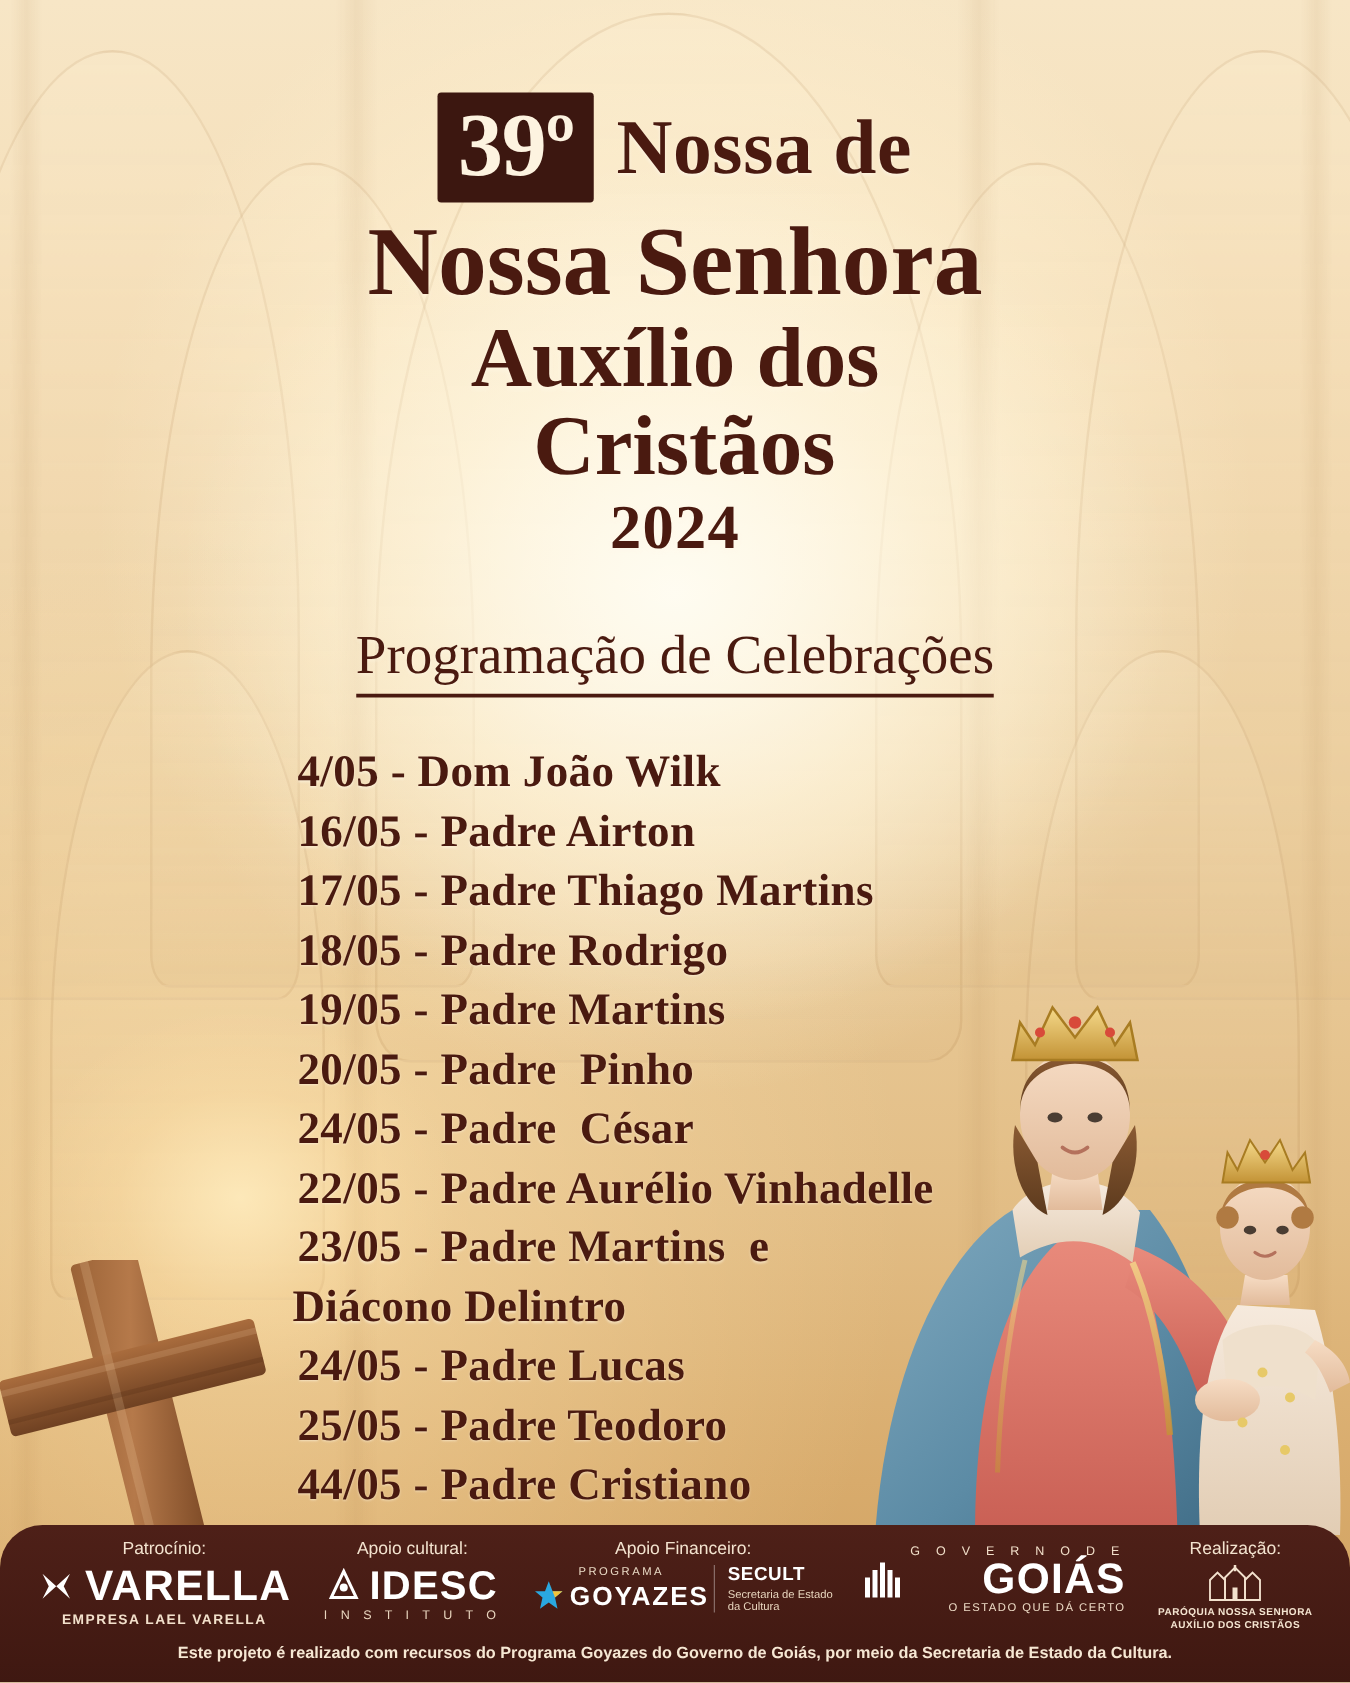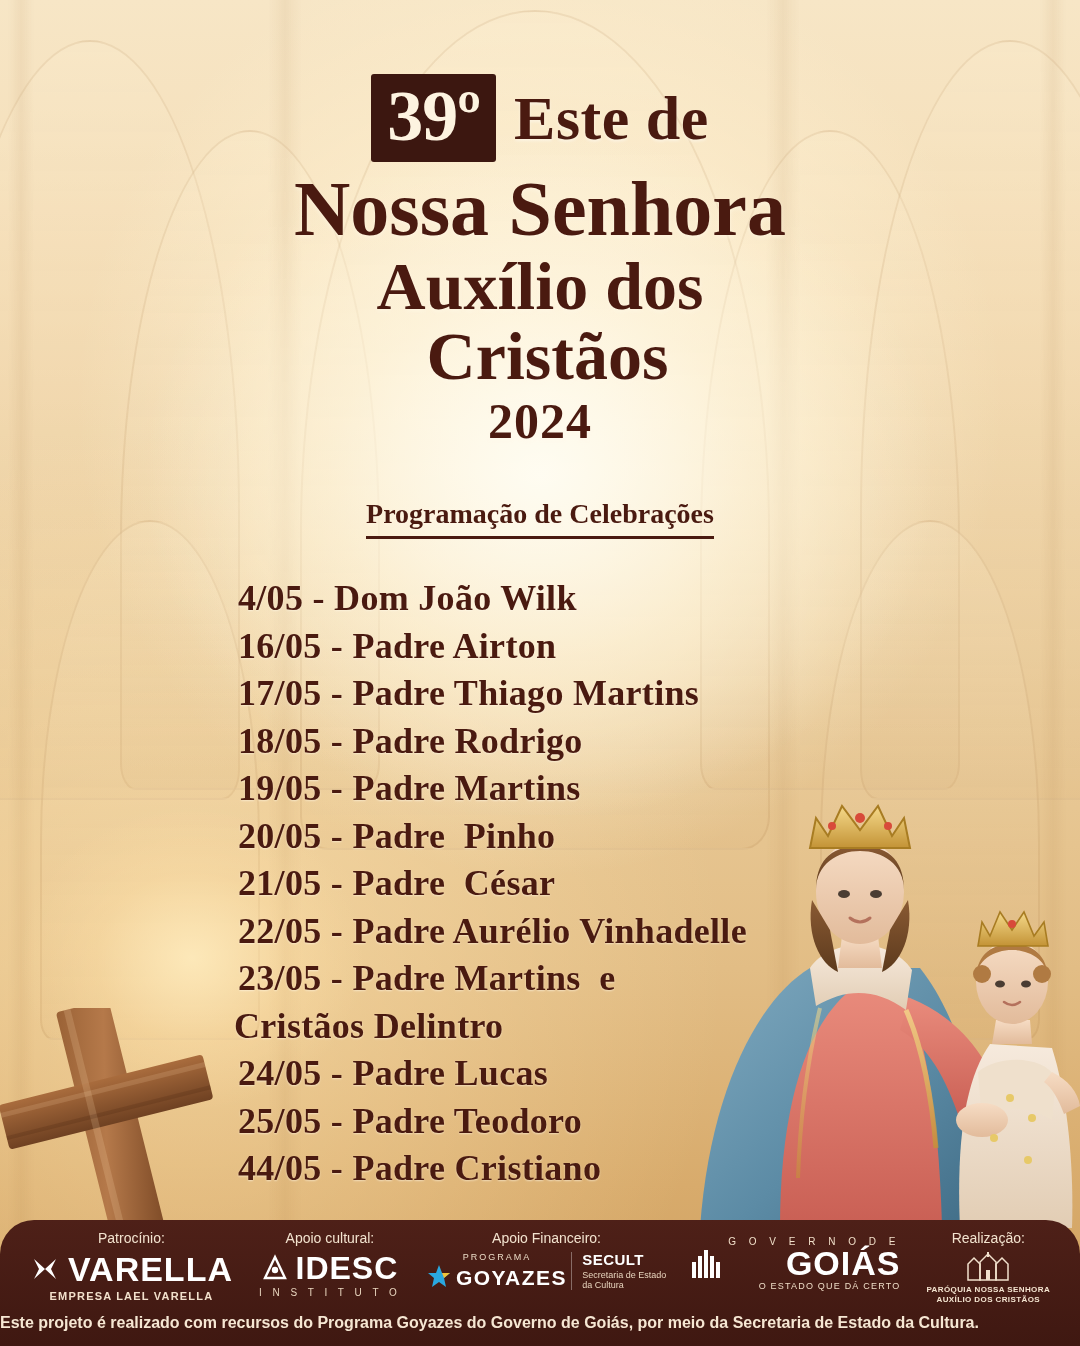--- a/index.html
+++ b/index.html
@@ -85,22 +85,22 @@
   .big3 { font-size: 68px; margin-top: 2px; padding-left: 15px; }
   .year {
     font-size: 50px; font-weight: bold; color: #4a1a10; margin-top: 2px;
     letter-spacing: 1px;
     text-shadow: 0 2px 3px rgba(255,250,235,0.5);
   }
 
   .subtitle {
     margin: 48px auto 0 auto;
     width: max-content;
-    font-size: 28px;
-    font-weight: bold;
+    font-size: 44px;
+    font-weight: normal;
     color: #4a1a10;
     border-bottom: 3px solid #4a1a10;
     padding-bottom: 6px;
     text-shadow: 0 2px 3px rgba(255,250,235,0.5);
   }
 
   
   .schedule {
     position: relative;
     margin: 36px 0 0 0;
@@ -194,23 +194,23 @@
   }
   .goias-sub {
     font-family: "Liberation Sans", sans-serif;
     font-size: 9px; letter-spacing: 1.2px; color: #eedcc6; margin-top: 2px;
   }
   .par-name {
     font-family: "Liberation Sans", sans-serif;
     font-size: 8px; font-weight: bold; letter-spacing: .4px; color: #f4e4d0; line-height: 1.25;
   }
   .legal {
-    text-align: left;
-    font-family: "Liberation Sans", sans-serif;
-    font-size: 16px;
+    text-align: center;
+    font-family: "Liberation Sans", sans-serif;
+    font-size: 13px;
     font-weight: bold;
     color: #f6e7d3;
     padding-top: 2px;
   }
   .flag { display: flex; gap: 2px; align-items: flex-end; }
   .flag i { display: block; width: 4px; background: #ffffff; }
 </style>
 </head>
 <body>
 
@@ -228,40 +228,40 @@
     <div class="pillar" style="left:766px; top:0; width:34px; height:1230px;"></div>
     <div class="pillar" style="left:8px; top:0; width:26px; height:1230px;"></div>
     <div class="pillar" style="left:1040px; top:0; width:26px; height:1230px;"></div>
   </div>
   <div class="glow"></div>
   <div class="lens"></div>
 
   <div class="title-block">
     <div class="line1">
       <span class="badge">39º</span>
-      <span class="festa">Este de</span>
+      <span class="festa">Nossa de</span>
     </div>
     <div class="big1">Nossa Senhora</div>
     <div class="big2">Auxílio dos</div>
     <div class="big3">Cristãos</div>
     <div class="year">2024</div>
     <div class="subtitle">Programação de Celebrações</div>
   </div>
 
   <div class="schedule">
     <div class="sched-item">4/05 - Dom João Wilk</div>
     <div class="sched-item">16/05 - Padre Airton</div>
     <div class="sched-item">17/05 - Padre Thiago Martins</div>
     <div class="sched-item">18/05 - Padre Rodrigo</div>
     <div class="sched-item">19/05 - Padre Martins</div>
     <div class="sched-item">20/05 - Padre  Pinho</div>
-    <div class="sched-item">21/05 - Padre  César</div>
+    <div class="sched-item">24/05 - Padre  César</div>
     <div class="sched-item">22/05 - Padre Aurélio Vinhadelle</div>
     <div class="sched-item">23/05 - Padre Martins  e</div>
-    <div class="sched-item cont" style="margin-left:-4px;">Cristãos Delintro</div>
+    <div class="sched-item cont" style="margin-left:-4px;">Diácono Delintro</div>
     <div class="sched-item">24/05 - Padre Lucas</div>
     <div class="sched-item">25/05 - Padre Teodoro</div>
     <div class="sched-item">44/05 - Padre Cristiano</div>
   </div>
 
   <div class="cross">
     <svg viewBox="0 0 300 220" xmlns="http://www.w3.org/2000/svg">
       <defs>
         <linearGradient id="wood1" x1="0" y1="0" x2="1" y2="1">
           <stop offset="0%" stop-color="#9a6236"></stop>

